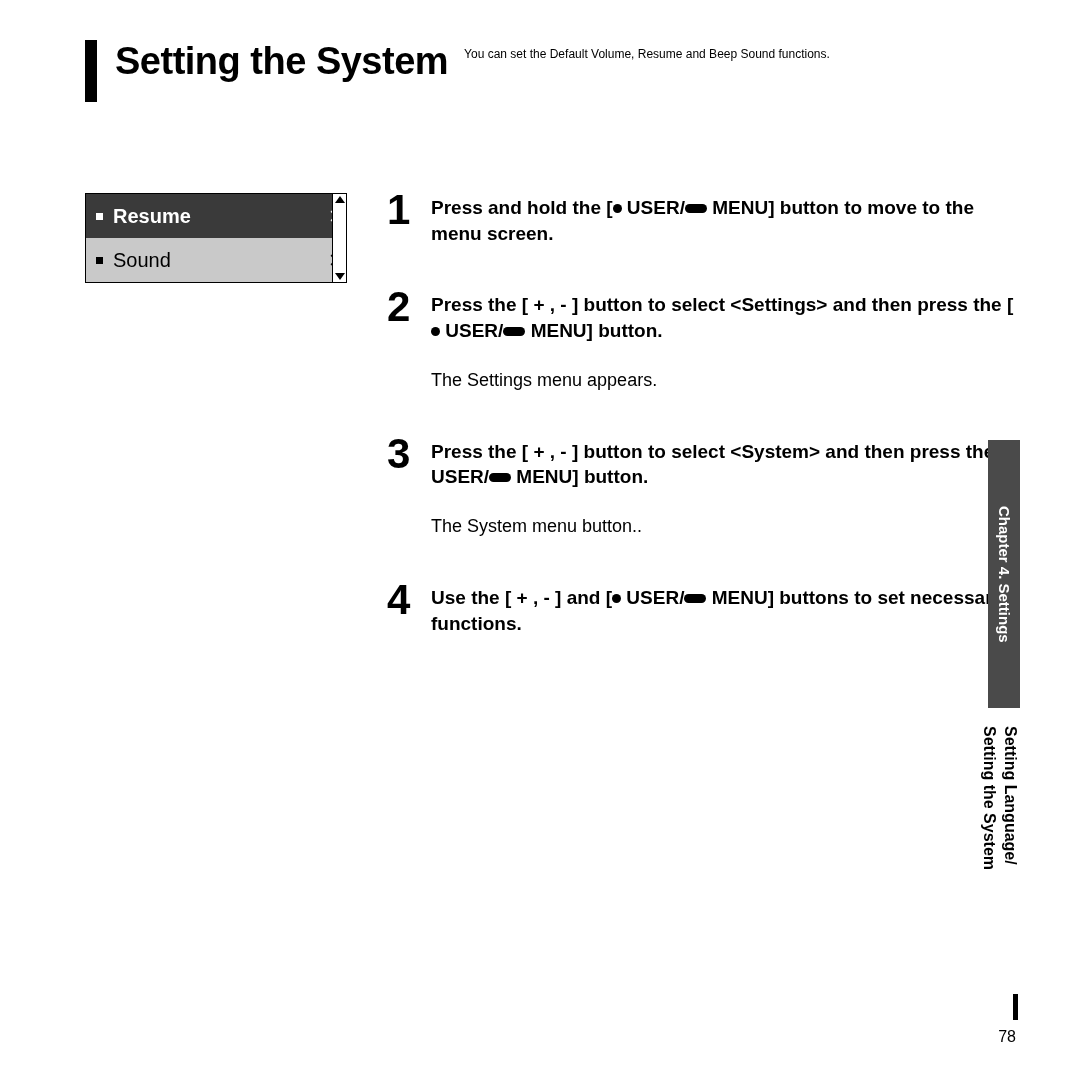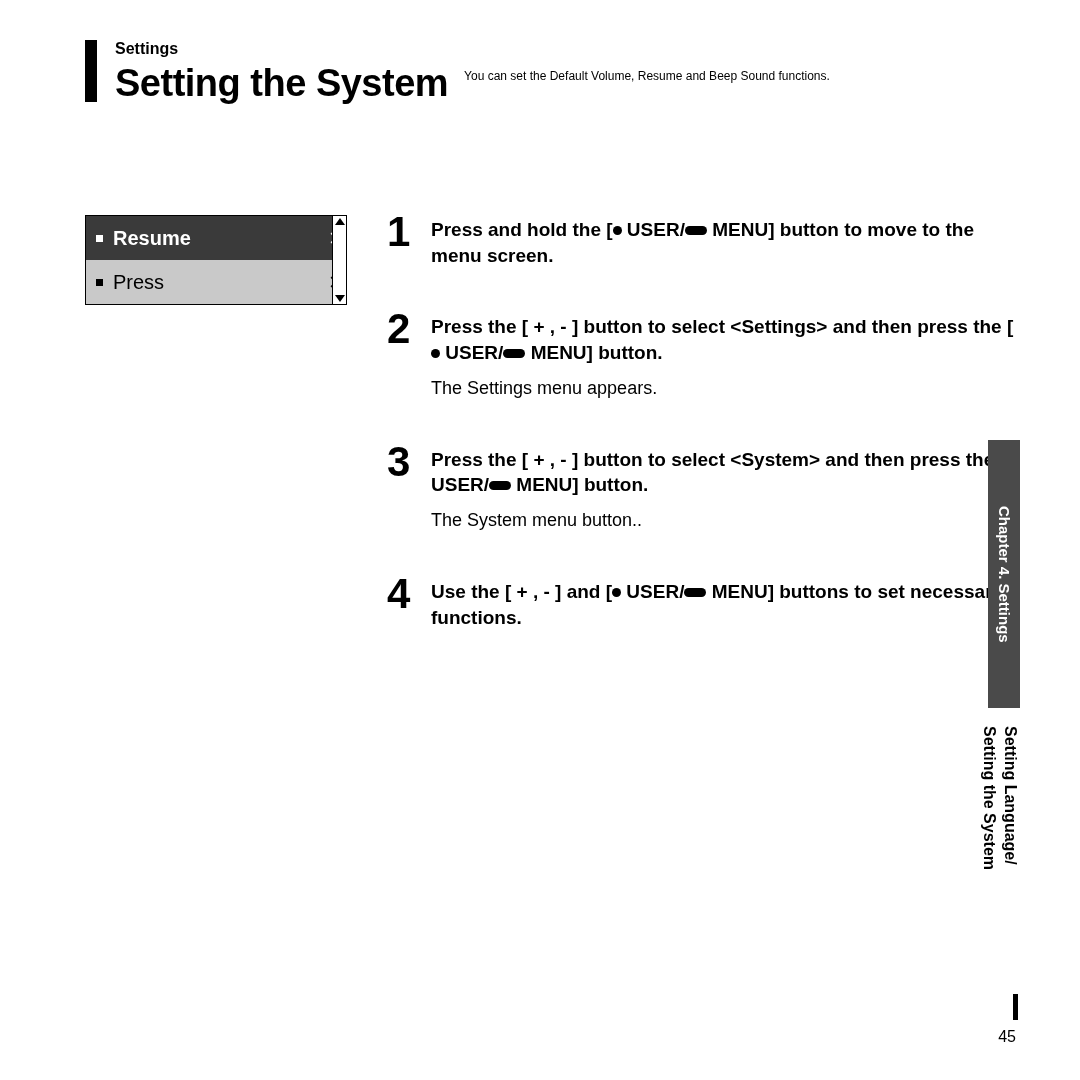--- a/index.html
+++ b/index.html
@@ -122,21 +122,21 @@
   }
   .step-body { padding-top: 2px; }
   .step-head {
     font-size: 19px;
     font-weight: bold;
     line-height: 1.35;
   }
   .step-desc {
     font-size: 18px;
     line-height: 1.4;
-    margin-top: 10px;
+    margin-top: 24px;
   }
   .inline-icon {
     display: inline-block;
     vertical-align: -1px;
   }
   .dot-icon {
     width: 9px; height: 9px; background: #000; border-radius: 50%; display:inline-block; vertical-align: 1px;
   }
   .pill-icon {
     width: 22px; height: 9px; background: #000; border-radius: 5px; display:inline-block; vertical-align: 1px;
@@ -191,37 +191,36 @@
     height:26px;
     background:#000;
   }
 </style>
 </head>
 <body>
 
 <div class="page">
   <div class="left-rule"></div>
   <div class="header">
-    <div class="breadcrumb">Settings</div>
     <div class="title-row">
       <div class="page-title">Setting the System</div>
       <div class="intro">You can set the Default Volume, Resume and Beep Sound functions.</div>
     </div>
   </div>
 
   <div class="content">
     <div class="menu-shot">
       <div class="menu-row selected">
         <span class="bullet"></span>
         <span class="label">Resume</span>
         <span class="chevron"></span>
       </div>
       <div class="menu-row beep">
         <span class="bullet"></span>
-        <span class="label">Press</span>
+        <span class="label">Sound</span>
         <span class="chevron"></span>
       </div>
       <div class="scroll-col">
         <div class="tri-up"></div>
         <div class="tri-down"></div>
       </div>
     </div>
 
     <div class="steps">
 
@@ -270,14 +269,14 @@
     <span>Chapter 4. Settings</span>
   </div>
   <div class="side-tab-light">
     <div class="col">
       <span>Setting Language/</span><br>
       <span>Setting the System</span>
     </div>
   </div>
 
   <div class="page-number-rule"></div>
-  <div class="page-number">45</div>
+  <div class="page-number">78</div>
 </div>
 
 </body></html>

